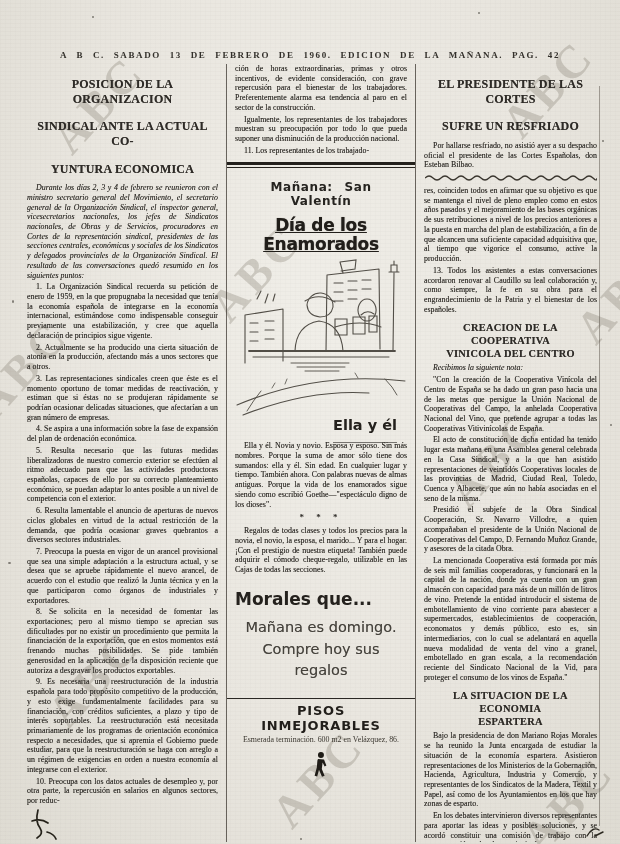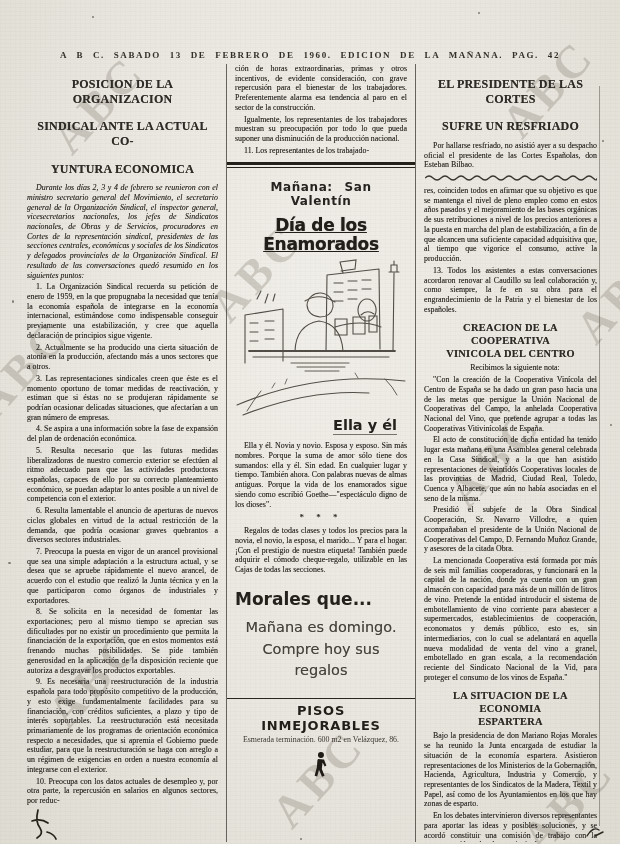--- a/index.html
+++ b/index.html
@@ -27,35 +27,35 @@
 
   p.body{font-size:7.9px;line-height:1.23;margin:0 0 2px 0;text-indent:9px;
     text-shadow:0 0 .5px rgba(46,43,39,.55);}
   p.noind{text-indent:0;}
   .headline{font-size:12px;font-weight:bold;text-align:center;line-height:1.22;
     letter-spacing:.2px;text-shadow:0 0 .6px rgba(40,37,33,.6);margin-top:13px;}
   .headline-block{margin:2px 0 7px 0;}
   .intro{font-style:italic;}
   .subhead{font-size:10.4px;font-weight:bold;text-align:center;line-height:1.25;margin:7px 0 3px 0;
     letter-spacing:.3px;text-shadow:0 0 .5px rgba(40,37,33,.6);}
-  .subtitle-italic{text-align:center;font-size:8.2px;margin:1px 0 3px 0;text-indent:0;}
+  .subtitle-italic{font-style:italic;text-align:left;font-size:8.2px;margin:1px 0 3px 0;text-indent:0;}
 
   .double-rule{height:2px;border-top:3px solid #24211d;border-bottom:1.5px solid #24211d;margin:7px -8px 0 -8px;}
   .single-rule{border-top:1.5px solid #2a2723;margin:16px -8px 4px -8px;}
   .wavy{display:block;margin:4px auto 5px auto;}
 
   .ad-kicker{font-family:"DejaVu Sans","Liberation Sans",sans-serif;font-weight:bold;
     font-size:12px;text-align:center;word-spacing:7px;letter-spacing:.6px;margin:12px 0 8px 0;color:#262420;}
   .ad-title{font-family:"DejaVu Sans","Liberation Sans",sans-serif;font-weight:bold;
     font-size:17px;line-height:1.08;text-align:center;color:#211e1a;letter-spacing:-.3px;
     text-shadow:0 0 .7px rgba(33,30,26,.7);text-decoration:underline;}
   .illustration{display:block;margin:6px auto 0 auto;}
   .ad-caption{font-family:"DejaVu Sans","Liberation Sans",sans-serif;font-weight:bold;
     font-size:14.5px;text-align:right;padding-right:10px;margin:0 0 8px 0;color:#24211d;}
-  .ad-caption span{border-bottom:1px solid rgba(40,37,33,.6);padding-bottom:1px;}
+  .ad-caption span{border-bottom:1px solid rgba(40,37,33,.6);padding-bottom:9px;}
   .stars{text-align:center;font-size:9px;letter-spacing:5px;margin:3px 0 4px 0;font-weight:bold;}
   .remember{font-family:"DejaVu Sans","Liberation Sans",sans-serif;font-weight:bold;
     font-size:17px;margin:14px 0 8px 0;color:#24211d;}
   .sunday{font-family:"DejaVu Sans","Liberation Sans",sans-serif;font-size:14.5px;
     text-align:center;color:#45423c;line-height:1.5;text-shadow:0 0 .6px rgba(69,66,60,.5);}
   .banner{background:#17150f;color:#efece3;font-family:"DejaVu Sans","Liberation Sans",sans-serif;
     font-weight:bold;font-size:16px;text-align:center;padding:6px 2px 7px 2px;margin:10px 1px 0 1px;
     letter-spacing:.4px;box-shadow:0 0 0 1px rgba(23,21,15,.4);}
   .classified-title{font-family:"DejaVu Sans","Liberation Sans",sans-serif;font-weight:bold;
     font-size:13px;text-align:center;letter-spacing:.8px;margin:3px 0 2px 0;color:#211e1a;}

